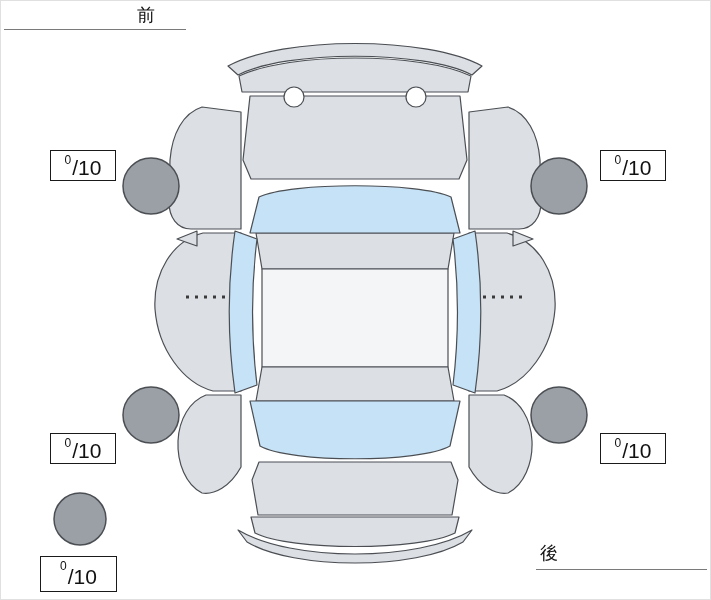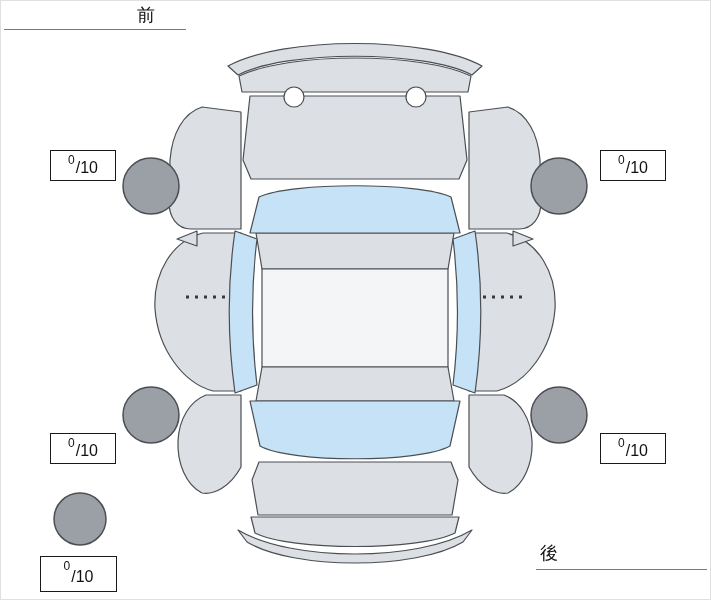--- a/index.html
+++ b/index.html
@@ -69,21 +69,21 @@
     width: 77px;
     height: 36px;
   }
   .score-box .num {
     font-size: 12px;
     color: #111111;
     margin-top: 2px;
     margin-right: 1px;
   }
   .score-box .den {
-    font-size: 16px;
+    font-size: 21px;
     color: #111111;
     align-self: center;
     margin-top: 5px;
   }
 </style>
 </head>
 <body>
 
 <div class="stage">
 

